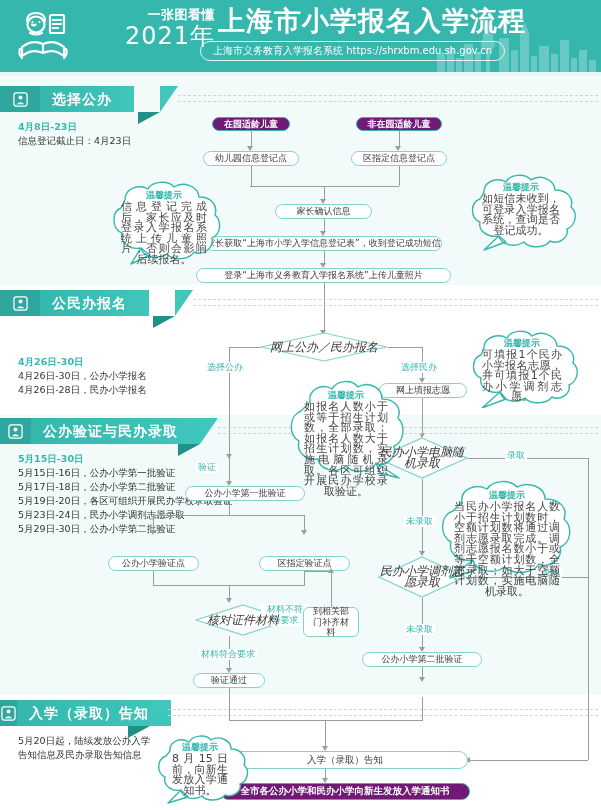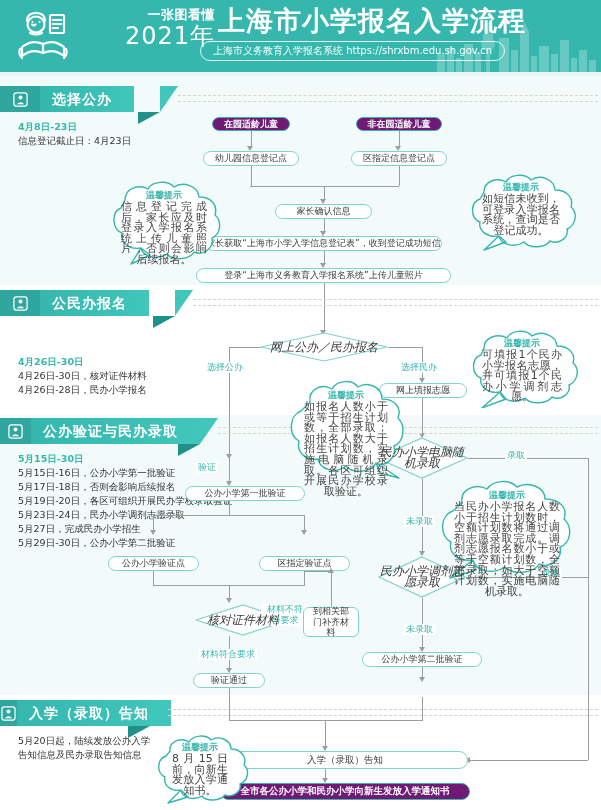--- a/index.html
+++ b/index.html
@@ -293,21 +293,21 @@
     </div>
     <div class="band-label">公民办报名</div>
     <div class="band-notch"></div>
   </div>
   <div class="band-tail" style="left:153px;top:316px;"></div>
   <div class="band-dots" style="left:193px;top:299px;width:405px;"></div>
   <div class="band-dots" style="left:193px;top:305px;width:405px;"></div>
 
   <div class="dates" style="left:18px;top:324px;margin-top:31px;">
     <div class="d-head">4月26日-30日</div>
-    <div>4月26日-30日，核对证件材料</div>
+    <div>4月26日-30日，公办小学报名</div>
     <div>4月26日-28日，民办小学报名</div>
   </div>
 
   <div class="diamond" style="left:260px;top:332px;width:128px;height:30px;">
     <svg class="dm-shape" viewBox="0 0 128 30" preserveAspectRatio="none">
       <polygon points="64,1 127,15 64,29 1,15" fill="#ffffff" stroke="#7fd3cd" stroke-width="1.2"></polygon>
     </svg>
     <div class="dm-text">网上公办／民办报名</div>
   </div>
 
@@ -349,24 +349,23 @@
     <div class="band-label">公办验证与民办录取</div>
     <div class="band-notch"></div>
   </div>
   <div class="band-tail" style="left:178px;top:444px;"></div>
   <div class="band-dots" style="left:218px;top:427px;width:380px;"></div>
   <div class="band-dots" style="left:218px;top:433px;width:380px;"></div>
 
   <div class="dates" style="left:18px;top:452px;">
     <div class="d-head">5月15日-30日</div>
     <div>5月15日-16日，公办小学第一批验证</div>
-    <div>5月17日-18日，否则会影响后续报名</div>
+    <div>5月17日-18日，公办小学第二批验证</div>
     <div>5月19日-20日，各区可组织开展民办学校录取验证</div>
     <div>5月23日-24日，民办小学调剂志愿录取</div>
-    <div>5月27日，完成民办小学招生</div>
     <div>5月29日-30日，公办小学第二批验证</div>
   </div>
 
   <div class="edge v" style="left:229px;top:458px;height:24px;"></div>
   <div class="arrow" style="left:225.5px;top:481px;"></div>
   <div class="edge-label" style="left:196px;top:462px;">验证</div>
 
   <div class="node" style="left:185px;top:486px;width:120px;height:15px;">公办小学第一批验证</div>
 
   <div class="edge v" style="left:229px;top:501px;height:14px;"></div>

